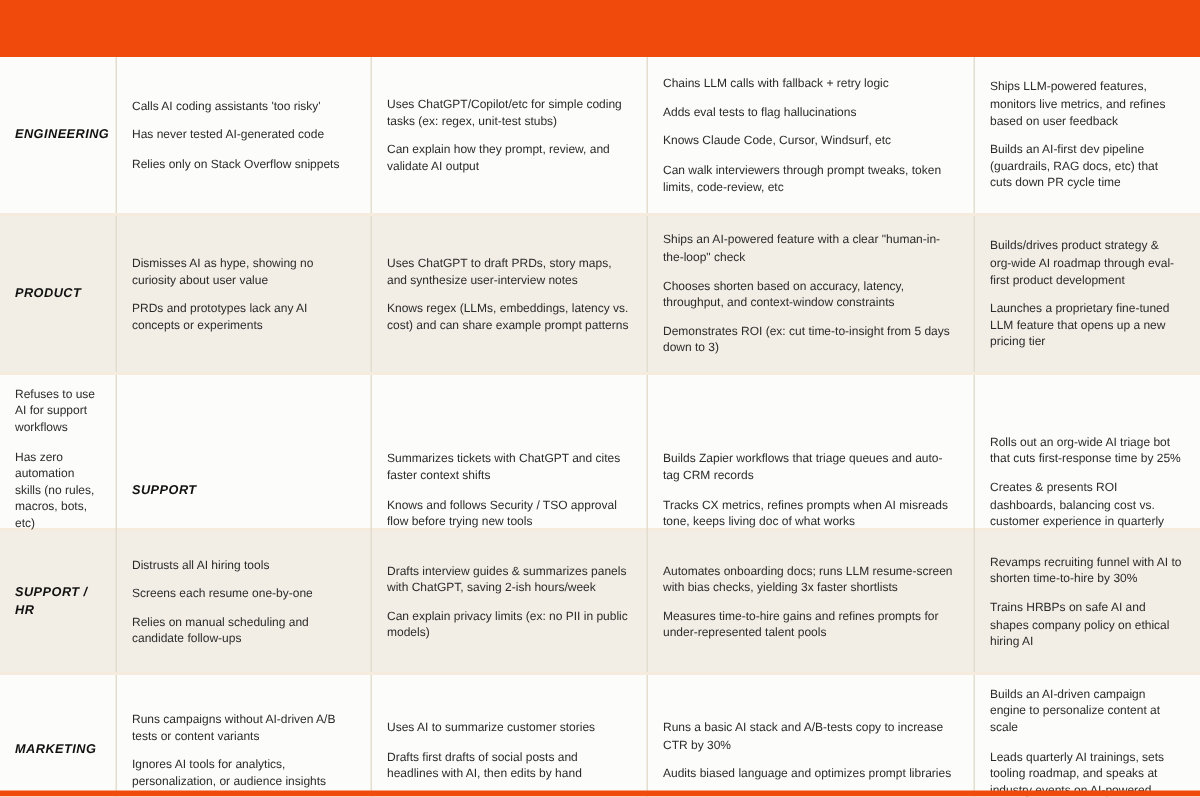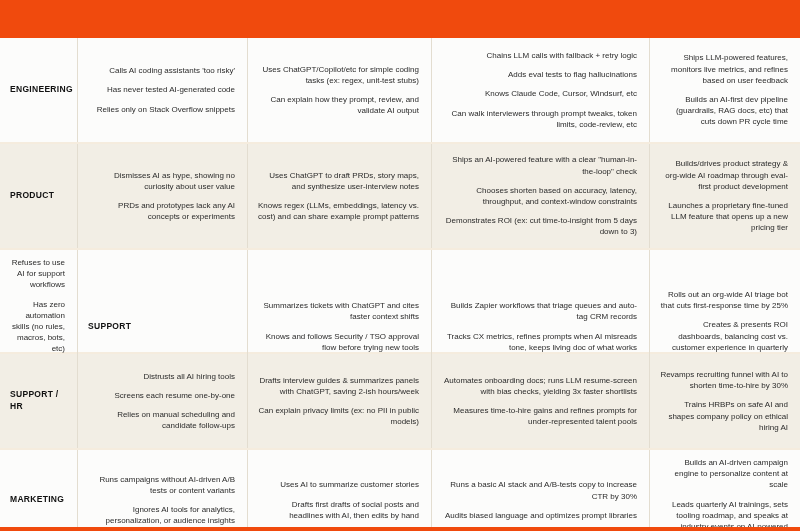--- a/index.html
+++ b/index.html
@@ -45,23 +45,23 @@
   .cell{
     border-right:1px solid var(--colline);
     padding:7px 12px 7px 10px;
     display:flex;flex-direction:column;justify-content:center;
     gap:8px;
     font-size:8px;line-height:1.4;color:#2b2b2b;
   }
   .cell:last-child{border-right:none;}
   .role-cell{
     font-weight:bold;font-size:8.5px;letter-spacing:.3px;color:#111;
-    justify-content:center;
+    justify-content:center;font-style:italic;
   }
-  .cell p{margin:0;text-align:right;}
+  .cell p{margin:0;}
   
   .bottom-bar{flex:1 1 auto;background:var(--accent);}
 </style>
 </head>
 <body>
 
 <div class="matrix">
 
   <div class="grid header-row">
     <div class="header-cell">ROLE</div>

